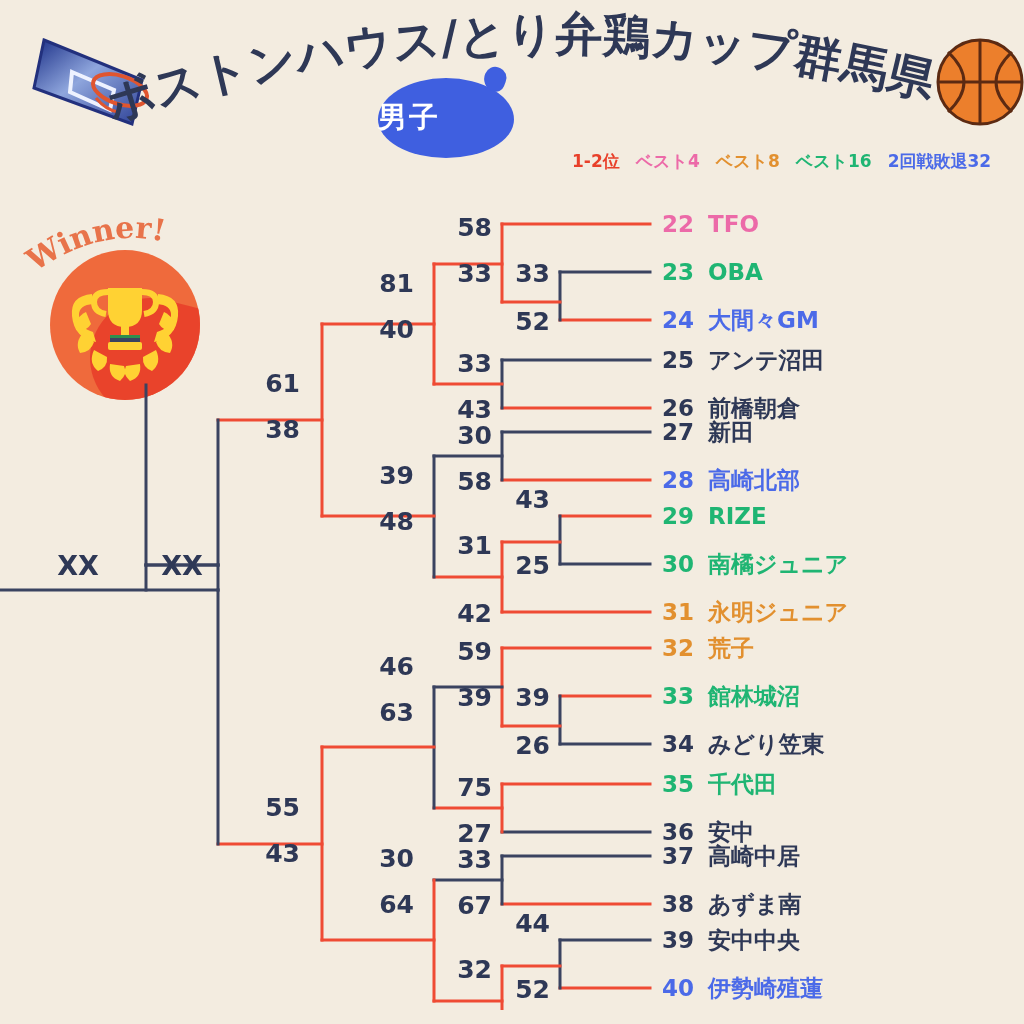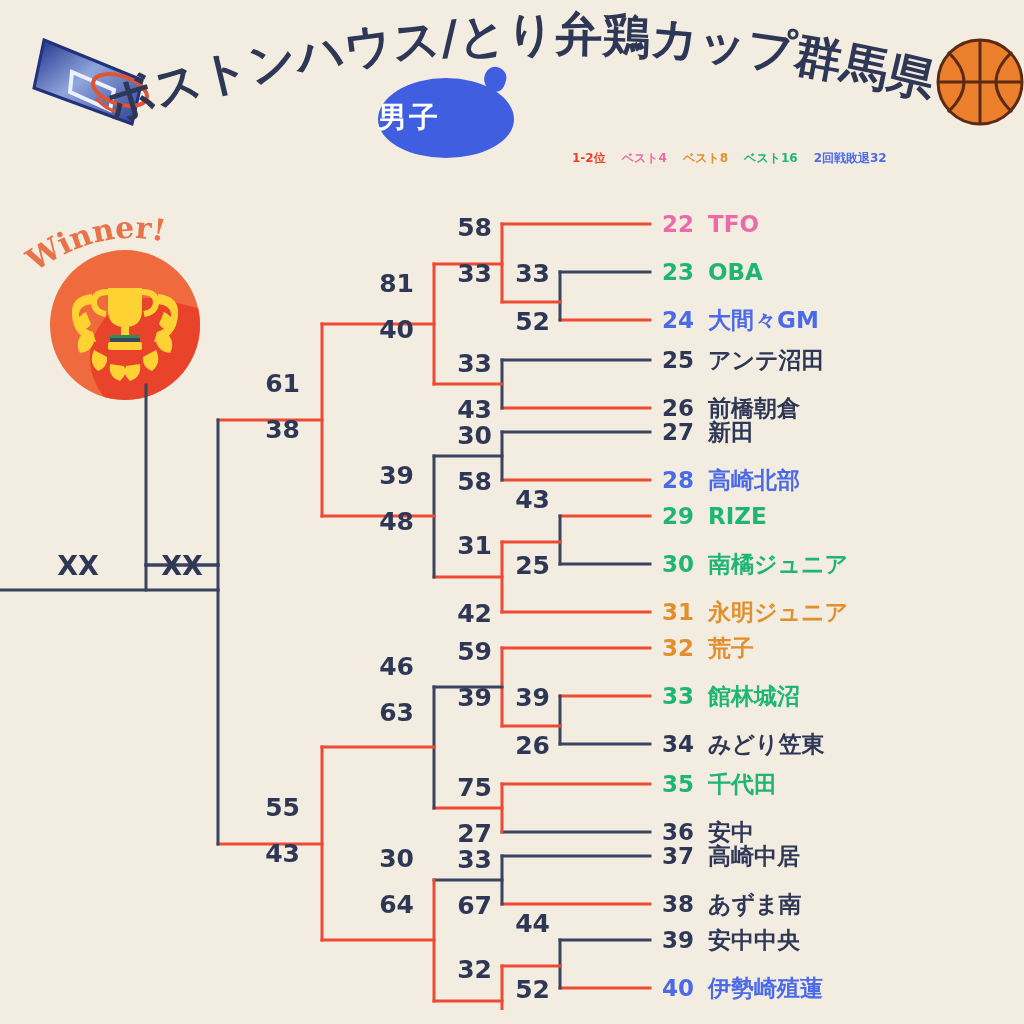--- a/index.html
+++ b/index.html
@@ -38,21 +38,21 @@
   }
 
   .subtitle{
     position:absolute;left:572px;top:112px;
     font-size:21px;color:#33384e;font-weight:500;
     font-family:"DejaVu Sans","Liberation Sans",sans-serif;
     white-space:nowrap;
   }
   .legend{
     position:absolute;left:572px;top:150px;
-    font-size:12px;white-space:nowrap;
+    font-size:17px;white-space:nowrap;
     font-family:"DejaVu Sans","Liberation Sans",sans-serif;
   }
   .legend .lg{margin-right:16px;font-weight:600;}
 
   
   .winner-wrap{position:absolute;left:22px;top:212px;width:210px;height:170px;}
   .winner-arc{position:absolute;left:0;top:0;width:210px;height:70px;}
   .winner-arc text{
     font-family:"DejaVu Serif","Liberation Serif",serif;
     font-weight:bold;fill:#e8734a;font-size:30px;

